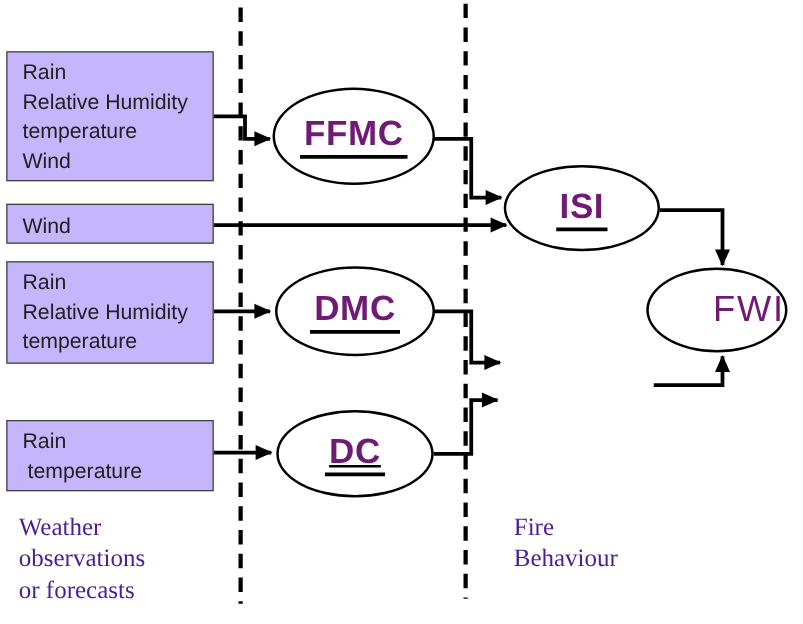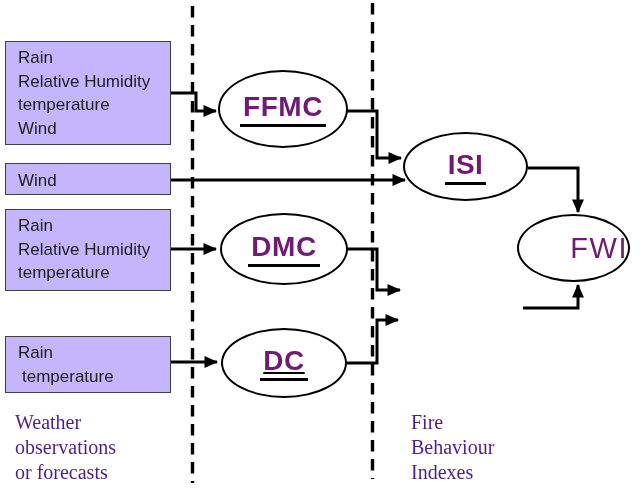--- a/index.html
+++ b/index.html
@@ -126,16 +126,15 @@
   <div class="seclabel" style="left:15px; top:410px;">
     <div class="ln">Weather</div>
     <div class="ln">observations</div>
     <div class="ln">or forecasts</div>
   </div>
 
 
   <div class="seclabel" style="left:411px; top:410px;">
     <div class="ln">Fire</div>
     <div class="ln">Behaviour</div>
-    <div class="ln">Indexes</div>
   </div>
 
 </div>
 
 </body></html>

